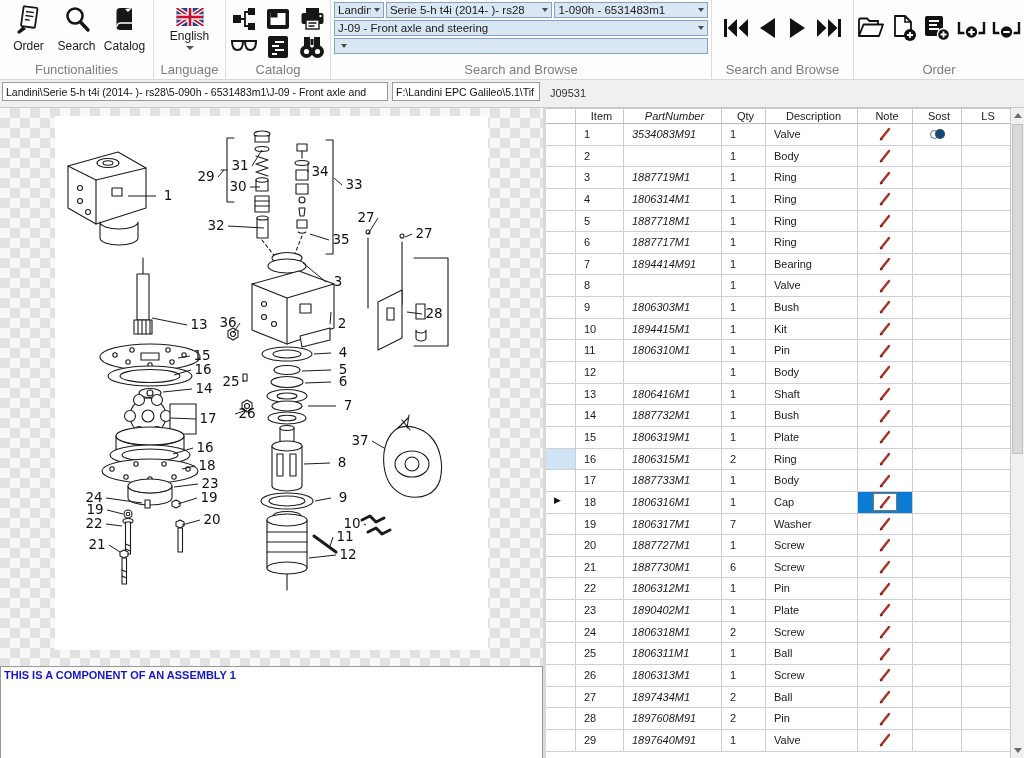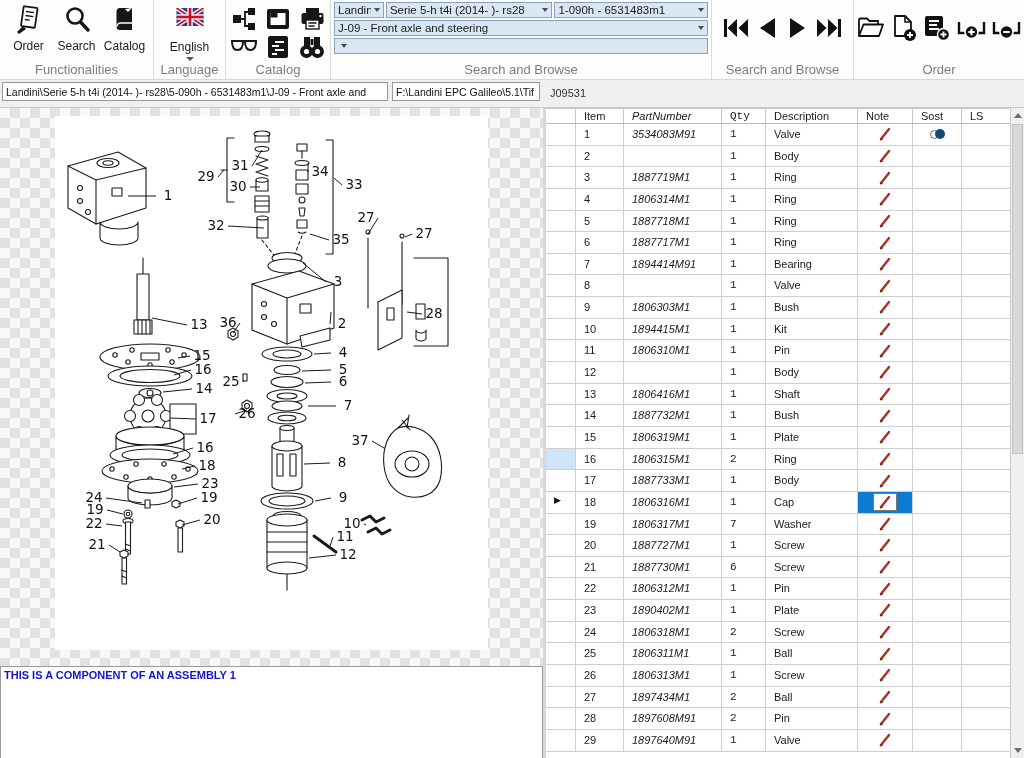--- a/index.html
+++ b/index.html
@@ -14,21 +14,21 @@
   .fitem{display:inline-flex;flex-direction:column;align-items:center;margin:5px 2px 0 2px;width:44px;cursor:default;}
   .fitem svg{display:block;}
   .fitem .flabel{font-size:12px;color:#222;margin-top:2px;}
   #grp-func{width:154px;display:flex;justify-content:center;}
   #grp-lang{width:72px;}
   #grp-cat{width:105px;}
   #grp-browse{width:381px;}
   #grp-nav{width:142px;}
   #grp-order{width:170px;border-right:none;}
   #lang-item{display:flex;flex-direction:column;align-items:center;margin-top:8px;}
-  #lang-item .flabel{font-size:12px;margin-top:14px;}
+  #lang-item .flabel{font-size:12px;margin-top:3px;}
   .caret-down{width:0;height:0;border-left:4px solid transparent;border-right:4px solid transparent;
               border-top:4px solid #555;margin-top:3px;}
   #cat-grid{display:grid;grid-template-columns:repeat(3,26px);grid-template-rows:24px 24px;
             gap:4px 8px;justify-content:center;margin-top:7px;}
   #cat-grid .icn{display:flex;align-items:center;justify-content:center;}
   
   .ddrow{display:flex;margin:2px 3px 0 3px;}
   .dd{height:16px;background:#d9e7f5;border:1px solid #89a3bf;display:flex;align-items:center;
       font-size:11.5px;color:#1a1a1a;padding:0 3px;box-sizing:border-box;white-space:nowrap;
       overflow:hidden;cursor:default;}
@@ -57,25 +57,25 @@
     background-size:20px 20px;}
   #drawing-white{position:absolute;left:55px;top:8px;width:433px;height:534px;background:#fff;}
   #diagram-svg{position:absolute;left:0;top:0;}
   #note-panel{position:absolute;left:0px;top:558px;width:541px;height:91px;background:#fff;
               border:1px solid #9a9a9a;}
   #note-text{font-size:11px;font-weight:bold;color:#1414cc;padding:2px 3px;}
   #splitter{position:absolute;left:543px;top:108px;width:3px;height:650px;background:#d8d8d8;}
   
   #table-panel{position:absolute;left:546px;top:108px;width:478px;height:650px;background:#fff;font-size:11px;}
   #thead{display:flex;height:16px;border-bottom:1px solid #b8b8b8;border-top:1px solid #c9c9c9;box-sizing:border-box;}
-  .hc{border-right:1px solid #c9c9c9;box-sizing:border-box;padding:1px 4px 0 8px;white-space:nowrap;overflow:hidden;}
+  .hc{border-right:1px solid #c9c9c9;box-sizing:border-box;padding:1px 4px 0 8px;white-space:nowrap;overflow:hidden;text-align:center;}
   .c-sel{width:30px;flex:none;}
   .c-item{width:48px;flex:none;}
   .c-part{width:98px;flex:none;font-style:italic;}
-  .c-qty{width:44px;flex:none;font-family:Liberation Mono, monospace;}
+  .c-qty{width:44px;flex:none;}
   .c-desc{width:92px;flex:none;}
   .c-note{width:55px;flex:none;}
   .c-sost{width:49px;flex:none;}
   .c-ls{width:48px;flex:none;}
   .trow{display:flex;height:21.65px;border-bottom:1px solid #cfcfcf;box-sizing:border-box;}
   .tc{border-right:1px solid #cfcfcf;box-sizing:border-box;padding:4px 0 0 8px;white-space:nowrap;
       overflow:hidden;}
   .tc.iconcell{display:flex;align-items:center;justify-content:center;padding:0;}
   .selcell{position:relative;}
   .selcell.hl{background:#cfe5f7;}

